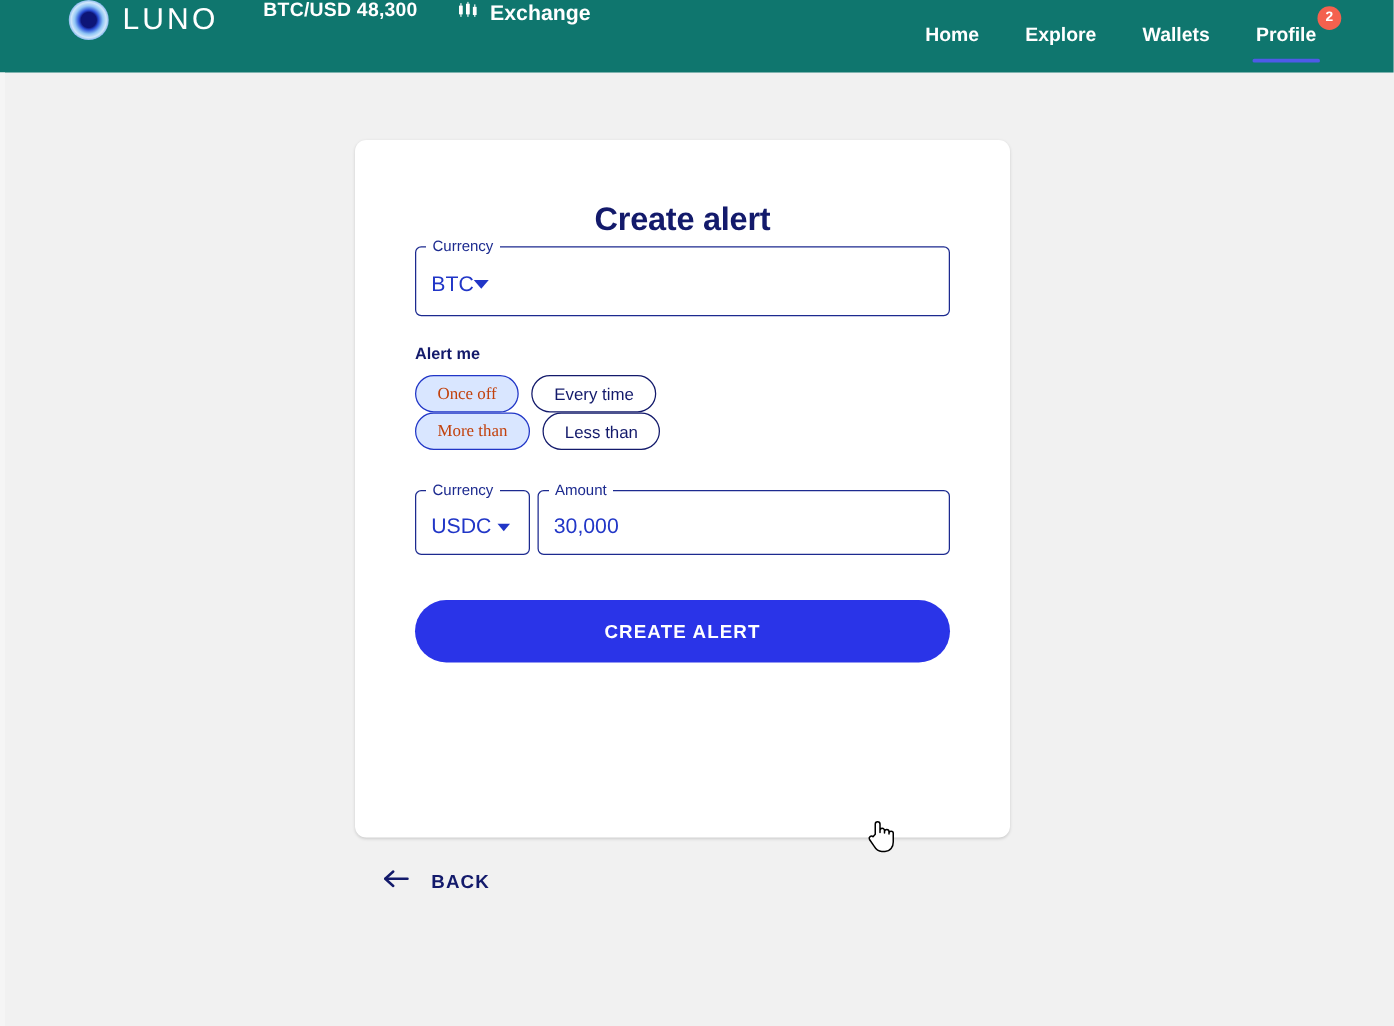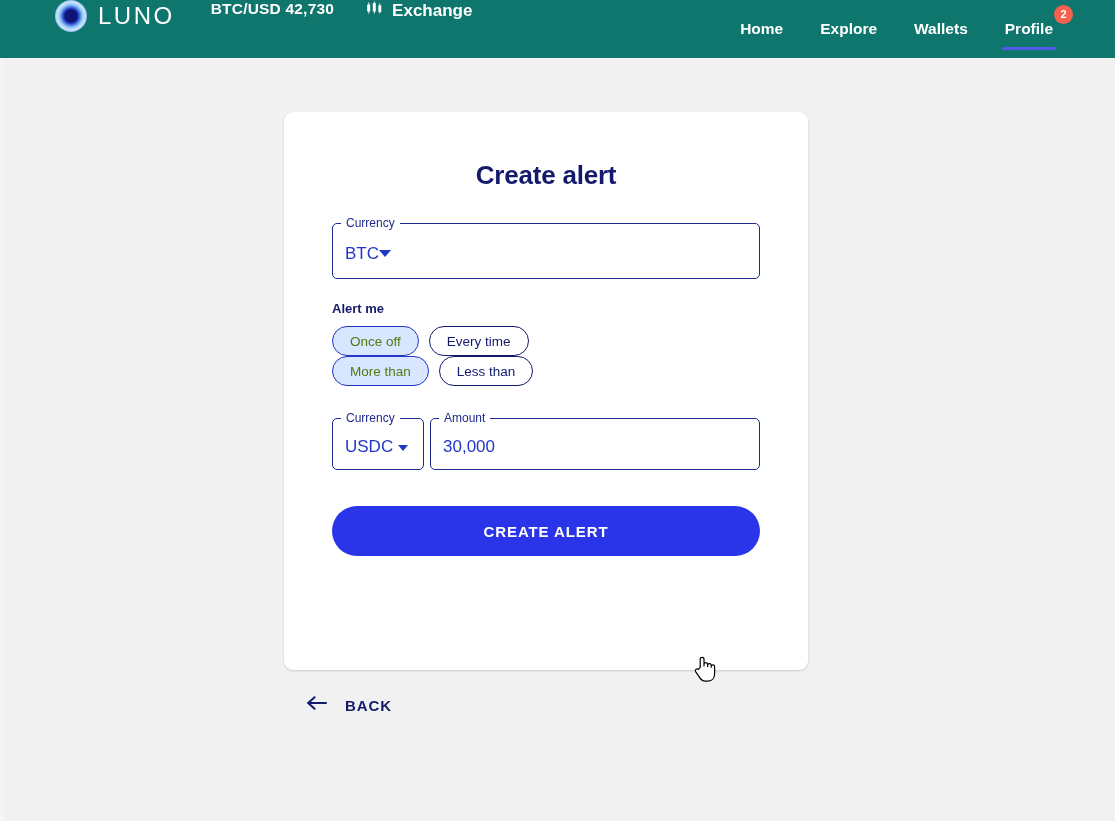--- a/index.html
+++ b/index.html
@@ -157,21 +157,20 @@
     text-align: center;
     color: #131a6b;
     font-size: 26px;
     font-weight: bold;
     margin-top: 48px;
     letter-spacing: -0.2px;
   }
 
   .form {
     padding: 0 48px;
-    margin-top: 26px;
   }
 
   
   .field {
     border: 1.6px solid #1c2a8f;
     border-radius: 5px;
     position: relative;
     background: #ffffff;
   }
 
@@ -233,21 +232,22 @@
     cursor: pointer;
     background: #ffffff;
     border: 1.4px solid #131a6b;
     color: #131a6b;
     white-space: nowrap;
   }
 
   .chip.selected {
     background: #d9e6ff;
     border-color: #2136c7;
-    color: #4d7c0f;
+    color: #c2410c;
+    font-family: Liberation Serif, serif;
   }
 
   .amount-row {
     display: flex;
     gap: 6px;
     margin-top: 26px;
     align-items: flex-start;
   }
 
   .currency-small { width: 92px; height: 58px; }
@@ -323,21 +323,21 @@
 
 <div class="page-edge"></div>
 
 <div class="header">
 
   <div class="brand">
     <div class="logo-ring"></div>
     <span class="logo-word">LUNO</span>
   </div>
 
-  <span class="ticker">BTC/USD 42,730</span>
+  <span class="ticker">BTC/USD 48,300</span>
 
   <div class="exchange-link">
     <span class="candle-icon">
       <svg width="17" height="17" viewBox="0 0 17 17">
         <rect x="1.2" y="4.5" width="3" height="7" fill="#ffffff"></rect>
         <rect x="2.3" y="2.5" width="0.9" height="11" fill="#ffffff"></rect>
         <rect x="6.8" y="3.0" width="3" height="8.5" fill="#ffffff"></rect>
         <rect x="7.9" y="1.5" width="0.9" height="12" fill="#ffffff"></rect>
         <rect x="12.3" y="5.5" width="3" height="6.5" fill="#ffffff"></rect>
         <rect x="13.4" y="3.5" width="0.9" height="10" fill="#ffffff"></rect>

